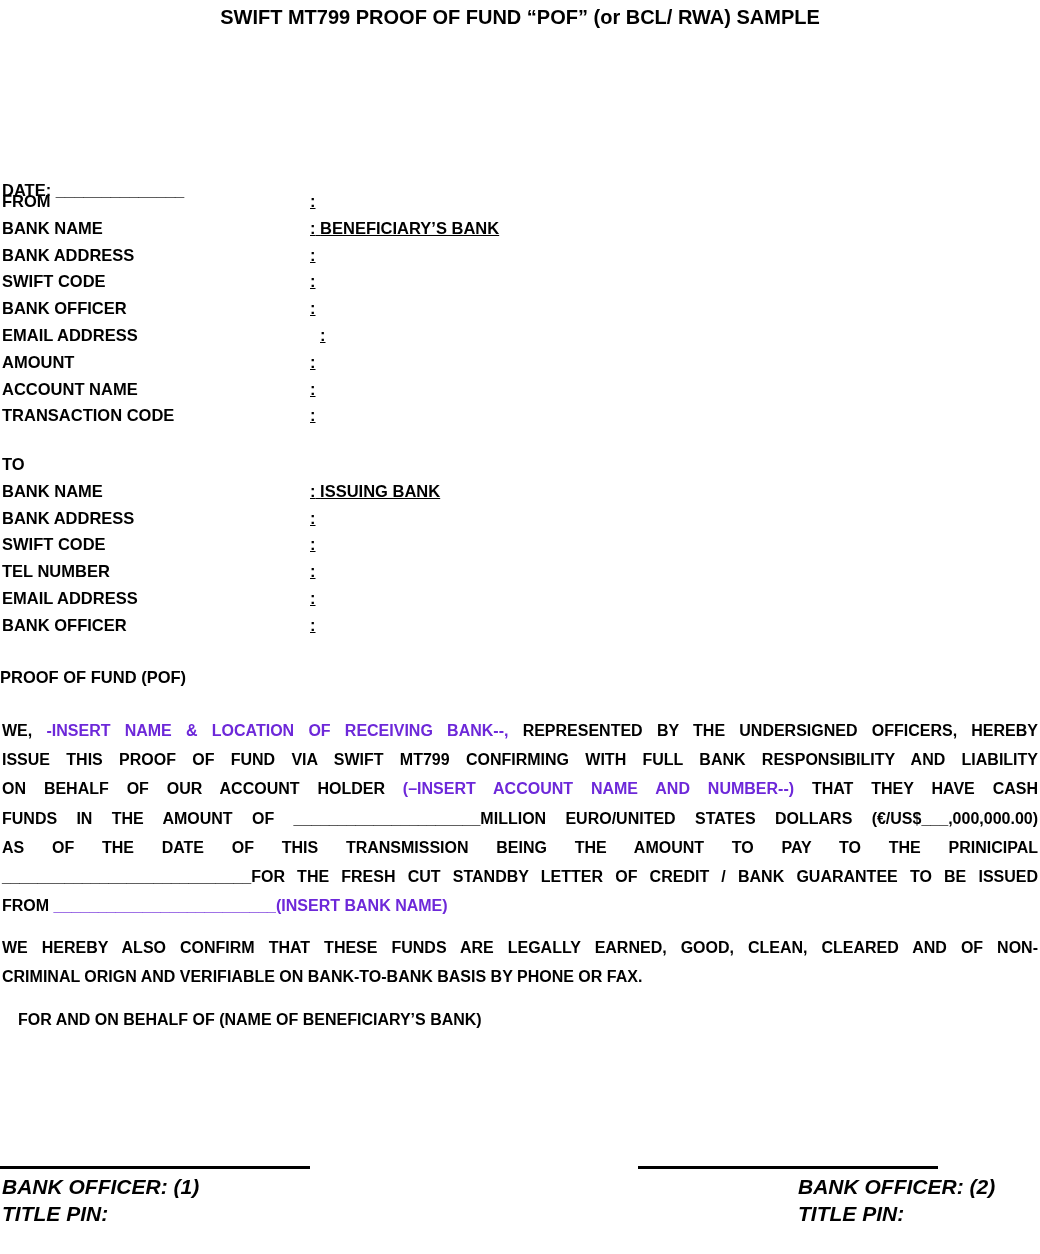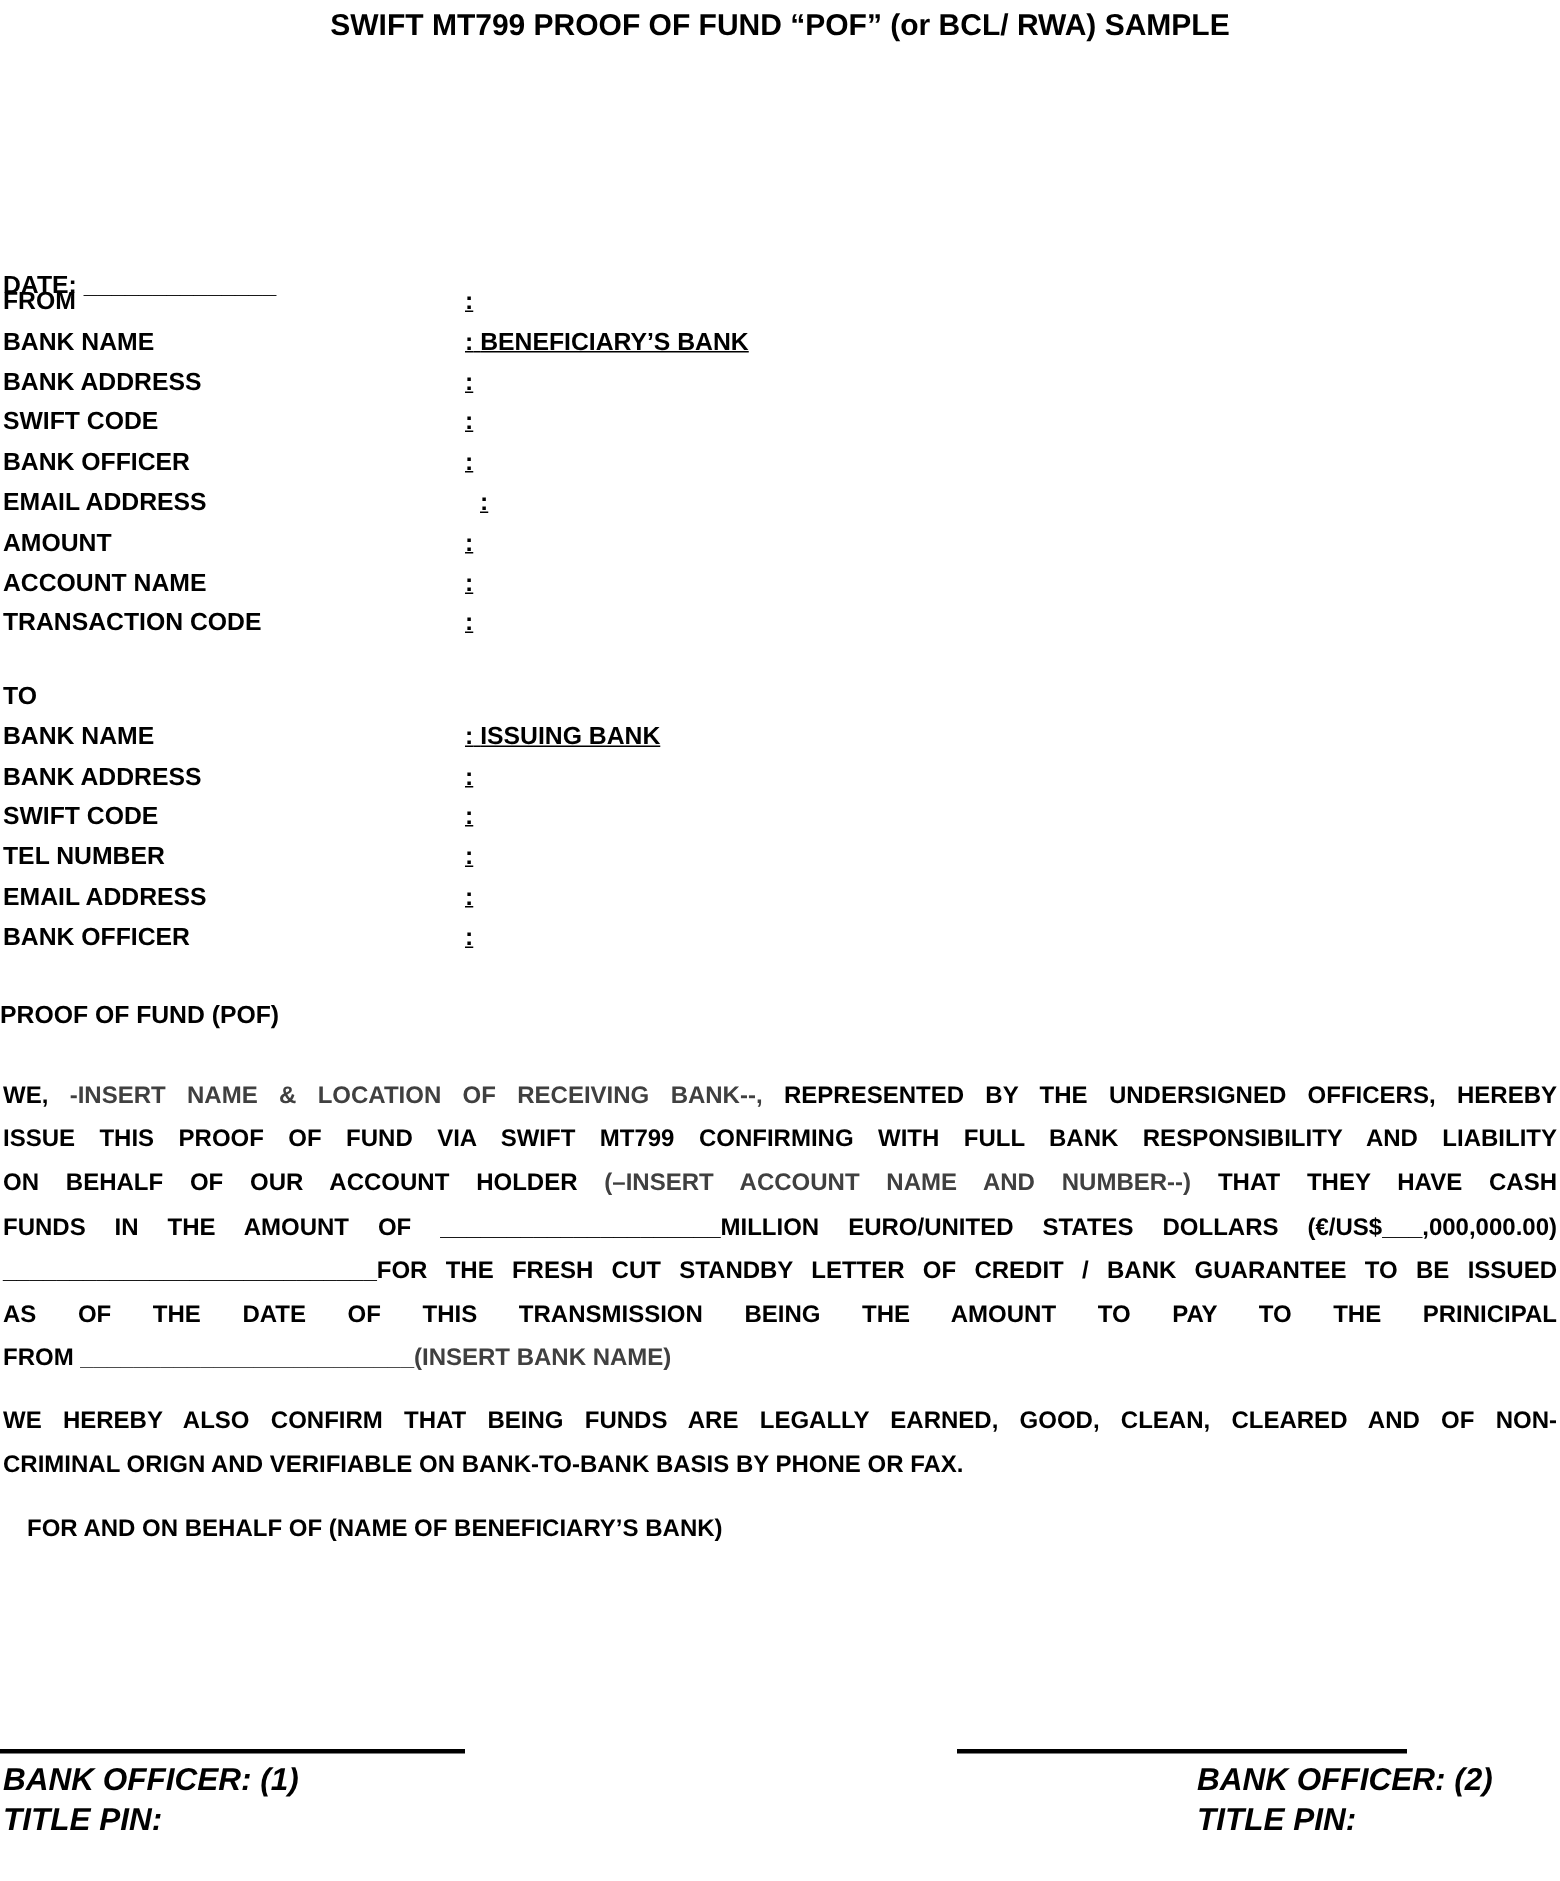--- a/index.html
+++ b/index.html
@@ -23,21 +23,21 @@
   .flabel.wide { width: 318px; }
   .pof-heading {
     position: absolute; top: 668px; left: 0; right: 0;
     text-align: left; font-size: 16.5px;
   }
   .para { position: absolute; left: 2px; width: 1036px; font-size: 16px; line-height: 29.2px; }
   .p1 { top: 716px; }
   .p2 { top: 933px; }
   .jline { text-align: justify; text-align-last: justify; }
   .lline { text-align: left; }
-  .red { color: #404040; }
+  .red { color: #6d28d9; }
   .behalf { position: absolute; top: 1011px; left: 2px; font-size: 16px; margin-left: 16px; }
   .sig-line { position: absolute; height: 0; border-top: 3px solid #000000; }
   .sig-line-1 { top: 1166px; left: 0; width: 310px; }
   .sig-line-2 { top: 1166px; left: 638px; width: 300px; }
   .sig-text { position: absolute; font-size: 21px; line-height: 27px; white-space: nowrap; font-style: italic; }
   .officer-1 { top: 1173px; left: 2px; }
   .pin-1 { top: 1200px; left: 2px; }
   .officer-2 { top: 1173px; left: 798px; }
   .pin-2 { top: 1200px; left: 798px; }
 </style>
@@ -71,27 +71,27 @@
   <div class="frow"><span class="flabel">BANK OFFICER</span><span>:</span> <span></span></div>
 </div>
 
 <div class="pof-heading">PROOF OF FUND (POF)</div>
 
 <div class="para p1">
   <div class="jline"><span>WE, </span><span class="red">-INSERT NAME &amp; LOCATION OF RECEIVING BANK--,</span><span> REPRESENTED BY THE UNDERSIGNED OFFICERS, HEREBY</span></div>
   <div class="jline"><span>ISSUE THIS PROOF OF FUND VIA SWIFT MT799 CONFIRMING WITH FULL BANK RESPONSIBILITY AND LIABILITY</span></div>
   <div class="jline"><span>ON BEHALF OF OUR ACCOUNT HOLDER </span><span class="red">(–INSERT ACCOUNT NAME AND NUMBER--)</span><span> THAT THEY HAVE CASH</span></div>
   <div class="jline"><span>FUNDS IN THE AMOUNT OF </span><span class="blank">_____________________</span><span>MILLION EURO/UNITED STATES DOLLARS (€/US$</span><span class="blank">___</span><span>,000,000.00)</span></div>
+  <div class="jline"><span>AS OF THE DATE OF THIS TRANSMISSION BEING THE AMOUNT TO PAY TO THE PRINICIPAL</span></div>
   <div class="jline"><span class="blank">____________________________</span><span>FOR THE FRESH CUT STANDBY LETTER OF CREDIT / BANK GUARANTEE TO BE ISSUED</span></div>
-  <div class="jline"><span>AS OF THE DATE OF THIS TRANSMISSION BEING THE AMOUNT TO PAY TO THE PRINICIPAL</span></div>
   <div class="lline"><span>FROM </span><span class="red blank">_________________________</span><span class="red">(INSERT BANK NAME)</span></div>
 </div>
 
 <div class="para p2">
-  <div class="jline"><span>WE HEREBY ALSO CONFIRM THAT BEING FUNDS ARE LEGALLY EARNED, GOOD, CLEAN, CLEARED AND OF NON-</span></div>
+  <div class="jline"><span>WE HEREBY ALSO CONFIRM THAT THESE FUNDS ARE LEGALLY EARNED, GOOD, CLEAN, CLEARED AND OF NON-</span></div>
   <div class="lline"><span>CRIMINAL ORIGN AND VERIFIABLE ON BANK-TO-BANK BASIS BY PHONE OR FAX.</span></div>
 </div>
 
 <div class="behalf">FOR AND ON BEHALF OF (NAME OF BENEFICIARY’S BANK)</div>
 
 <div class="sig-line sig-line-1"></div>
 <div class="sig-line sig-line-2"></div>
 <div class="sig-text officer-1">BANK OFFICER: (1)</div>
 <div class="sig-text pin-1">TITLE PIN:</div>
 <div class="sig-text officer-2">BANK OFFICER: (2)</div>

